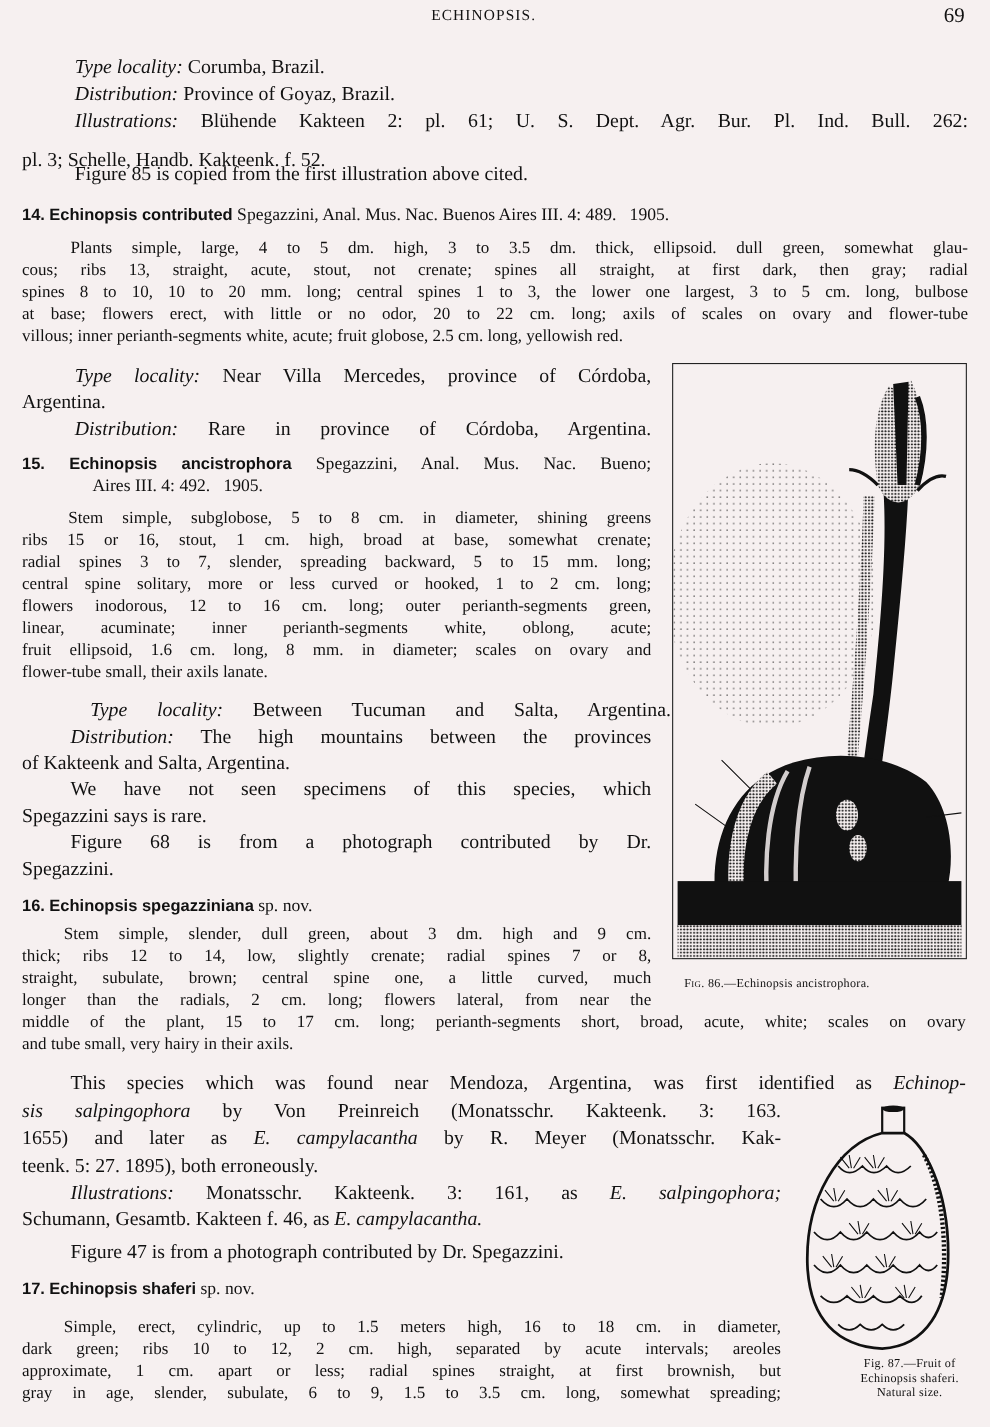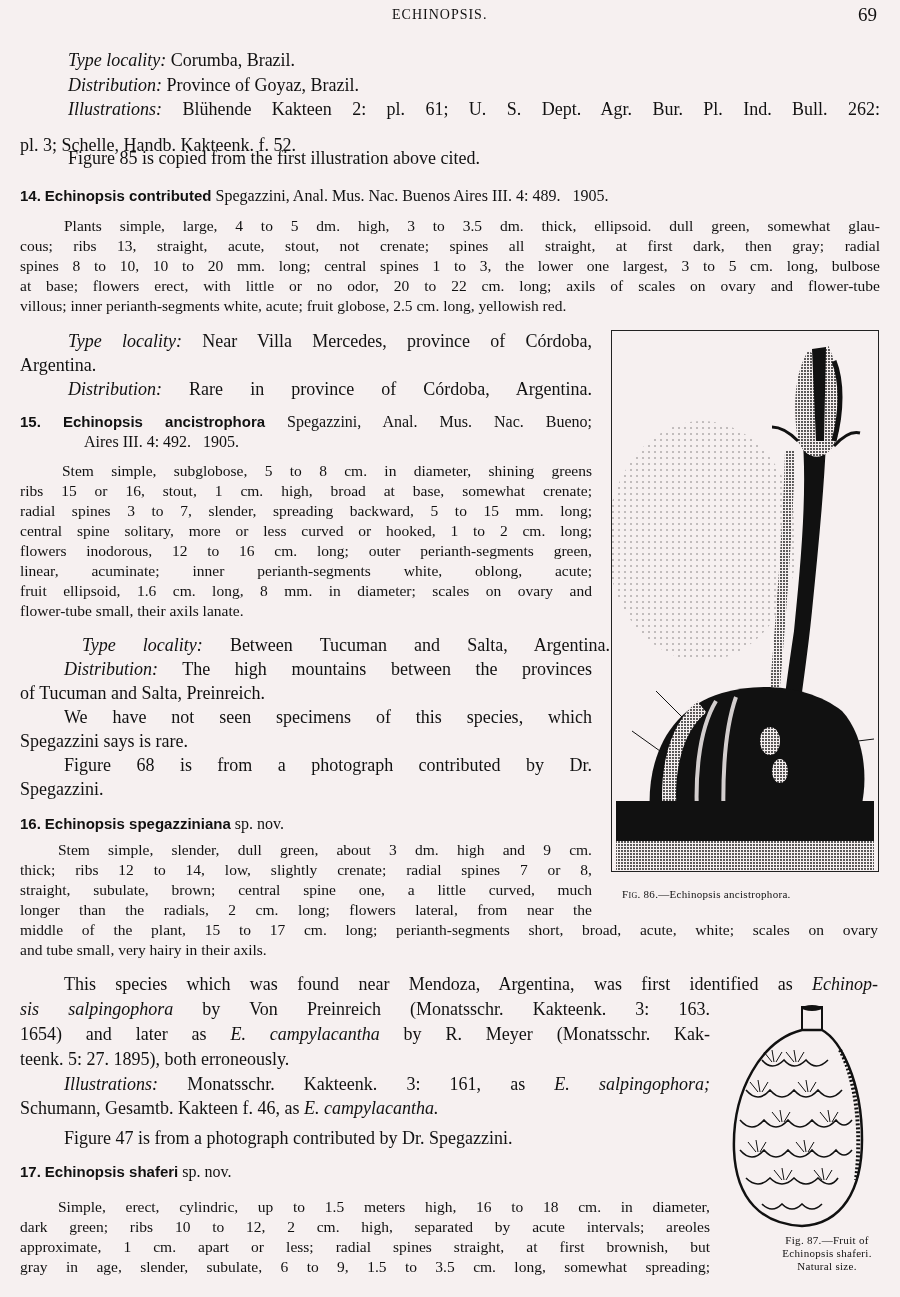--- a/index.html
+++ b/index.html
@@ -89,21 +89,21 @@
   <div class="line small" style="left:20px; top:601px;">flower-tube small, their axils lanate.</div>
 
   <div class="line justify" style="left:64px; top:634px; width:528px;margin-left:18px;">
     <i>Type locality:</i>
     <span>Between Tucuman and Salta, Argentina.</span>
   </div>
   <div class="line justify" style="left:64px; top:658px; width:528px;">
     <i>Distribution:</i>
     <span>The high mountains between the provinces</span>
   </div>
-  <div class="line" style="left:20px; top:682px;">of Tucuman and Salta, Preinreich.</div>
+  <div class="line" style="left:20px; top:682px;">of Kakteenk and Salta, Argentina.</div>
   <div class="line justify" style="left:64px; top:706px; width:528px;">We have not seen specimens of this species, which</div>
   <div class="line" style="left:20px; top:730px;">Spegazzini says is rare.</div>
   <div class="line justify" style="left:64px; top:754px; width:528px;">Figure 68 is from a photograph contributed by Dr.</div>
   <div class="line" style="left:20px; top:778px;">Spegazzini.</div>
 
   <div class="abs fig86">
     <svg width="266" height="540" viewBox="0 0 266 540">
       <defs>
         <pattern id="dots" width="6" height="6" patternUnits="userSpaceOnUse">
           <circle cx="1" cy="1" r="0.7" fill="#222"></circle>
@@ -154,21 +154,21 @@
   <div class="line small justify" style="left:20px; top:920px; width:858px;">middle of the plant, 15 to 17 cm. long; perianth-segments short, broad, acute, white; scales on ovary</div>
   <div class="line small" style="left:20px; top:940px;">and tube small, very hairy in their axils.</div>
 
   <div class="line justify" style="left:64px; top:973px; width:814px;">
     <span>This species which was found near Mendoza, Argentina, was first identified as </span><i>Echinop-</i>
   </div>
   <div class="line justify" style="left:20px; top:998px; width:690px;">
     <i>sis salpingophora</i><span> by Von Preinreich (Monatsschr. Kakteenk. 3: 163.</span>
   </div>
   <div class="line justify" style="left:20px; top:1023px; width:690px;">
-    <span>1654) and later as </span><i>E. campylacantha</i><span> by R. Meyer (Monatsschr. Kak-</span>
+    <span>1655) and later as </span><i>E. campylacantha</i><span> by R. Meyer (Monatsschr. Kak-</span>
   </div>
   <div class="line" style="left:20px; top:1048px;">teenk. 5: 27. 1895), both erroneously.</div>
 
   <div class="line justify" style="left:64px; top:1073px; width:646px;">
     <i>Illustrations:</i>
     <span>Monatsschr. Kakteenk. 3: 161, as </span><i>E. salpingophora;</i>
   </div>
   <div class="line" style="left:20px; top:1097px;">
     <span>Schumann, Gesamtb. Kakteen f. 46, as </span><i>E. campylacantha.</i>
   </div>

